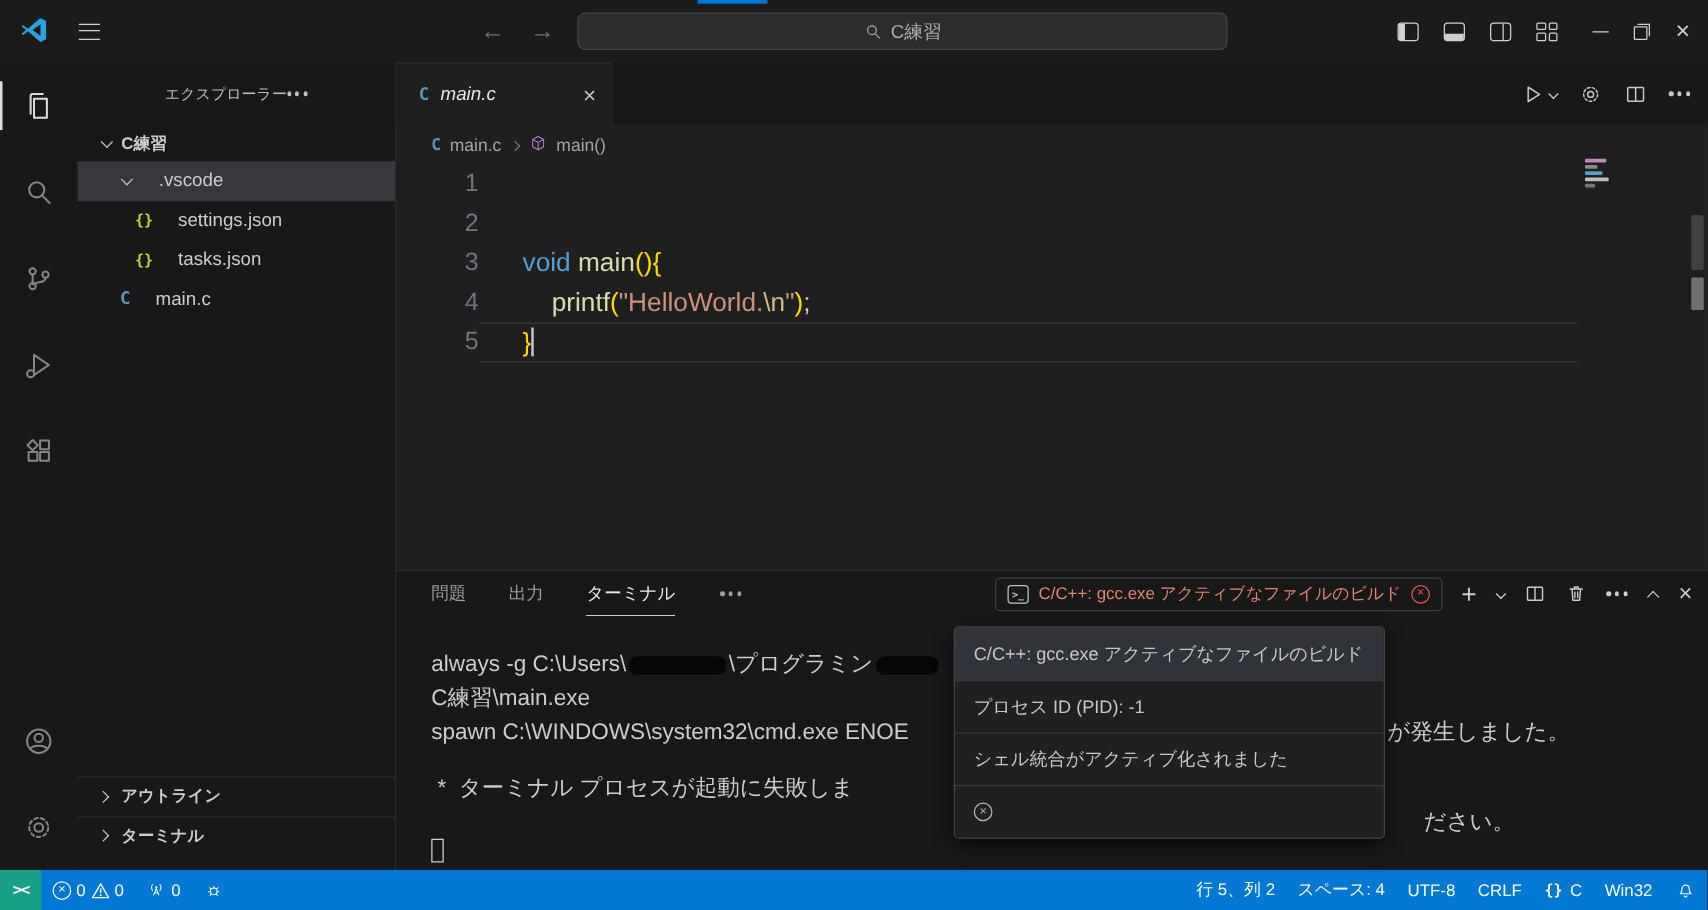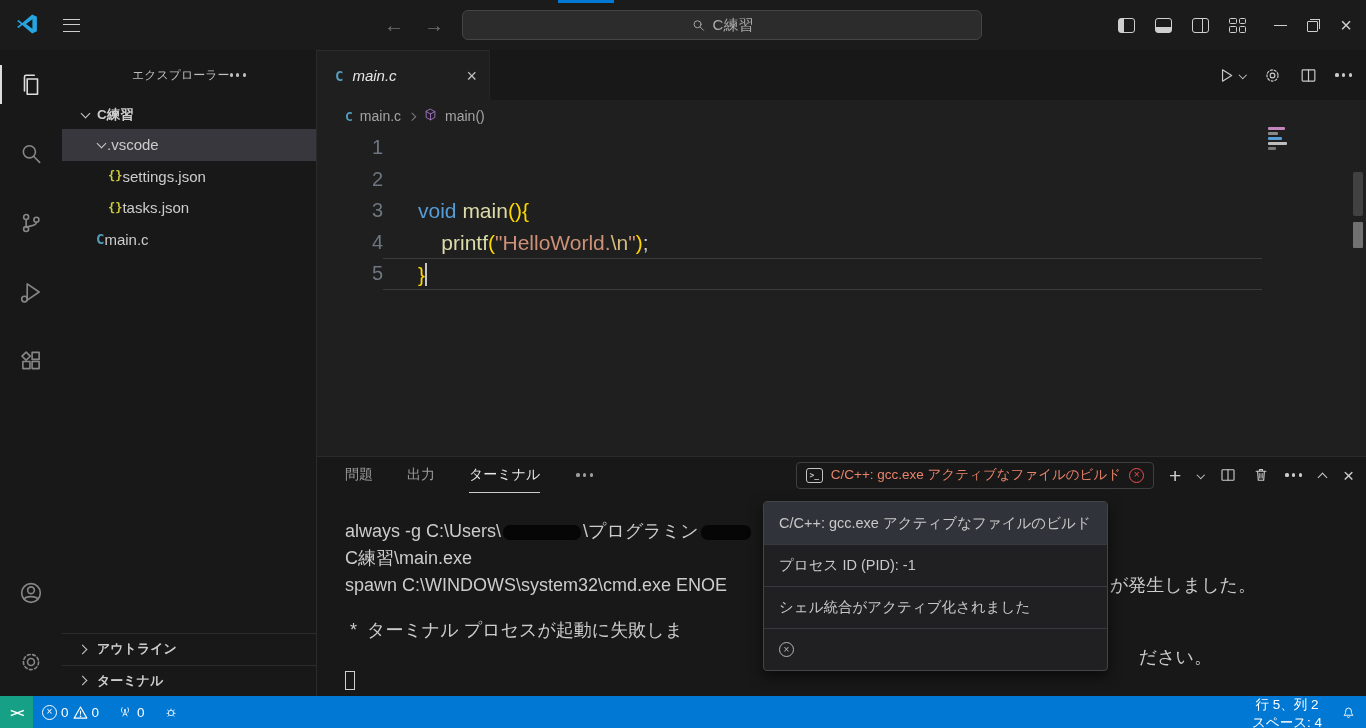--- a/index.html
+++ b/index.html
@@ -47,29 +47,29 @@
   .activitybar{position:absolute;left:0;top:50px;bottom:32px;width:62px;background:#181818;display:flex;flex-direction:column;}
   .act{height:69px;display:flex;align-items:center;justify-content:center;color:#868686;position:relative;cursor:pointer;}
   .act svg{width:26px;height:26px;}
   .act.active{color:#dddddd;}
   .act.active::before{content:"";position:absolute;left:0;top:15px;bottom:15px;width:2px;background:#dddddd;}
   .act-spacer{flex:1;}
 
   
   .sidebar{position:absolute;left:62px;top:50px;bottom:32px;width:255px;background:#181818;border-right:1px solid #2b2b2b;}
   .side-head{height:50px;display:flex;align-items:center;justify-content:center;padding:0 20px;color:#bdbdbd;font-size:12px;}
-  .trow{display:flex;align-items:center;height:31.5px;font-size:15px;color:#cccccc;gap:0;cursor:pointer;white-space:nowrap;}
+  .trow{display:flex;align-items:center;height:31.5px;font-size:15px;color:#cccccc;gap:20px;cursor:pointer;white-space:nowrap;}
   .trow.root{height:29px;padding-left:18px;font-size:13.5px;font-weight:bold;gap:6px;}
   .ind1{padding-left:34px;}
   .ind2{padding-left:46px;}
   .trow.selected{background:#37373d;}
   .ficon{font-family:"DejaVu Sans Mono",monospace;font-weight:bold;flex:none;}
   .ficon.json{color:#cbcb41;font-size:12px;}
   .ficon.cfile{color:#519aba;font-size:14px;}
-  #side-sections{position:absolute;left:0;right:0;bottom:0;}
+  #side-sections{position:absolute;left:0;right:0;bottom:12px;}
   .side-section{height:31.5px;display:flex;align-items:center;gap:8px;padding-left:16px;border-top:1px solid #2b2b2b;font-size:13px;font-weight:bold;color:#cccccc;cursor:pointer;}
 
   
   .main-col{position:absolute;left:317px;top:50px;right:0;bottom:32px;background:#1f1f1f;}
   .editor{position:relative;height:406px;}
   .tabbar{height:50px;background:#181818;display:flex;position:relative;}
   .tab{width:173px;background:#1f1f1f;display:flex;align-items:center;gap:9px;padding:0 12px 0 18px;font-size:15px;color:#e6e6e6;cursor:pointer;border-right:1px solid #252526;border-top:1px solid #2b2b2b;}
   .tab .cicon{color:#519aba;font-family:"DejaVu Sans Mono",monospace;font-weight:bold;font-size:14px;}
   .tab .tname{font-style:italic;flex:1;}
   .tab .tclose{color:#c0c0c0;font-size:18px;line-height:1;}
@@ -430,21 +430,21 @@
         </svg>
       <span>0</span>
     </div>
     <div class="sb-group">
       <svg viewBox="0 0 24 24">
           <circle cx="12" cy="13.5" r="4"></circle>
           <path d="M12 9.5V7.5M8.6 10.6L6.8 9M15.4 10.6L17.2 9M8 14H5.8M16 14h2.2M9 16.8l-1.6 1.7M15 16.8l1.6 1.7"></path>
         </svg>
     </div>
     <div class="sb-right">
-      <div id="sb-right-items" style="display:flex;align-items:center;height:100%;flex-direction:column;">
+      <div id="sb-right-items" style="display:flex;height:100%;">
           <span class="sb-item">
             <span>行 5、列 2</span>
           </span>
           <span class="sb-item">
             <span>スペース: 4</span>
           </span>
           <span class="sb-item">
             <span>UTF-8</span>
           </span>
           <span class="sb-item">

